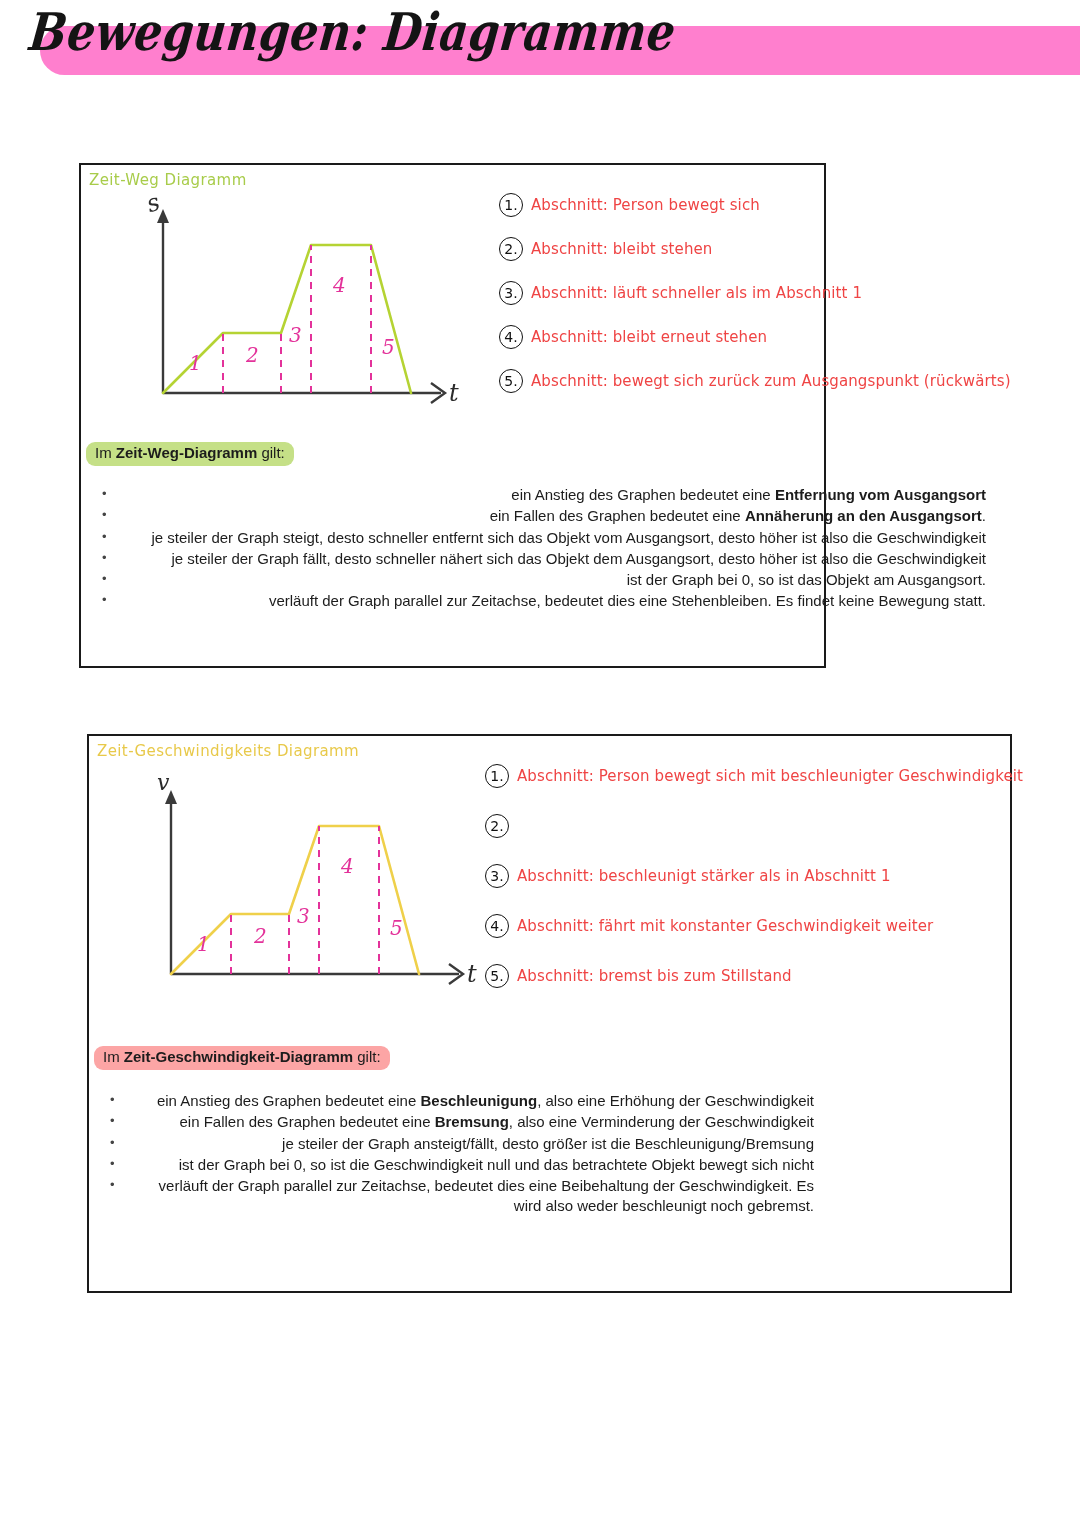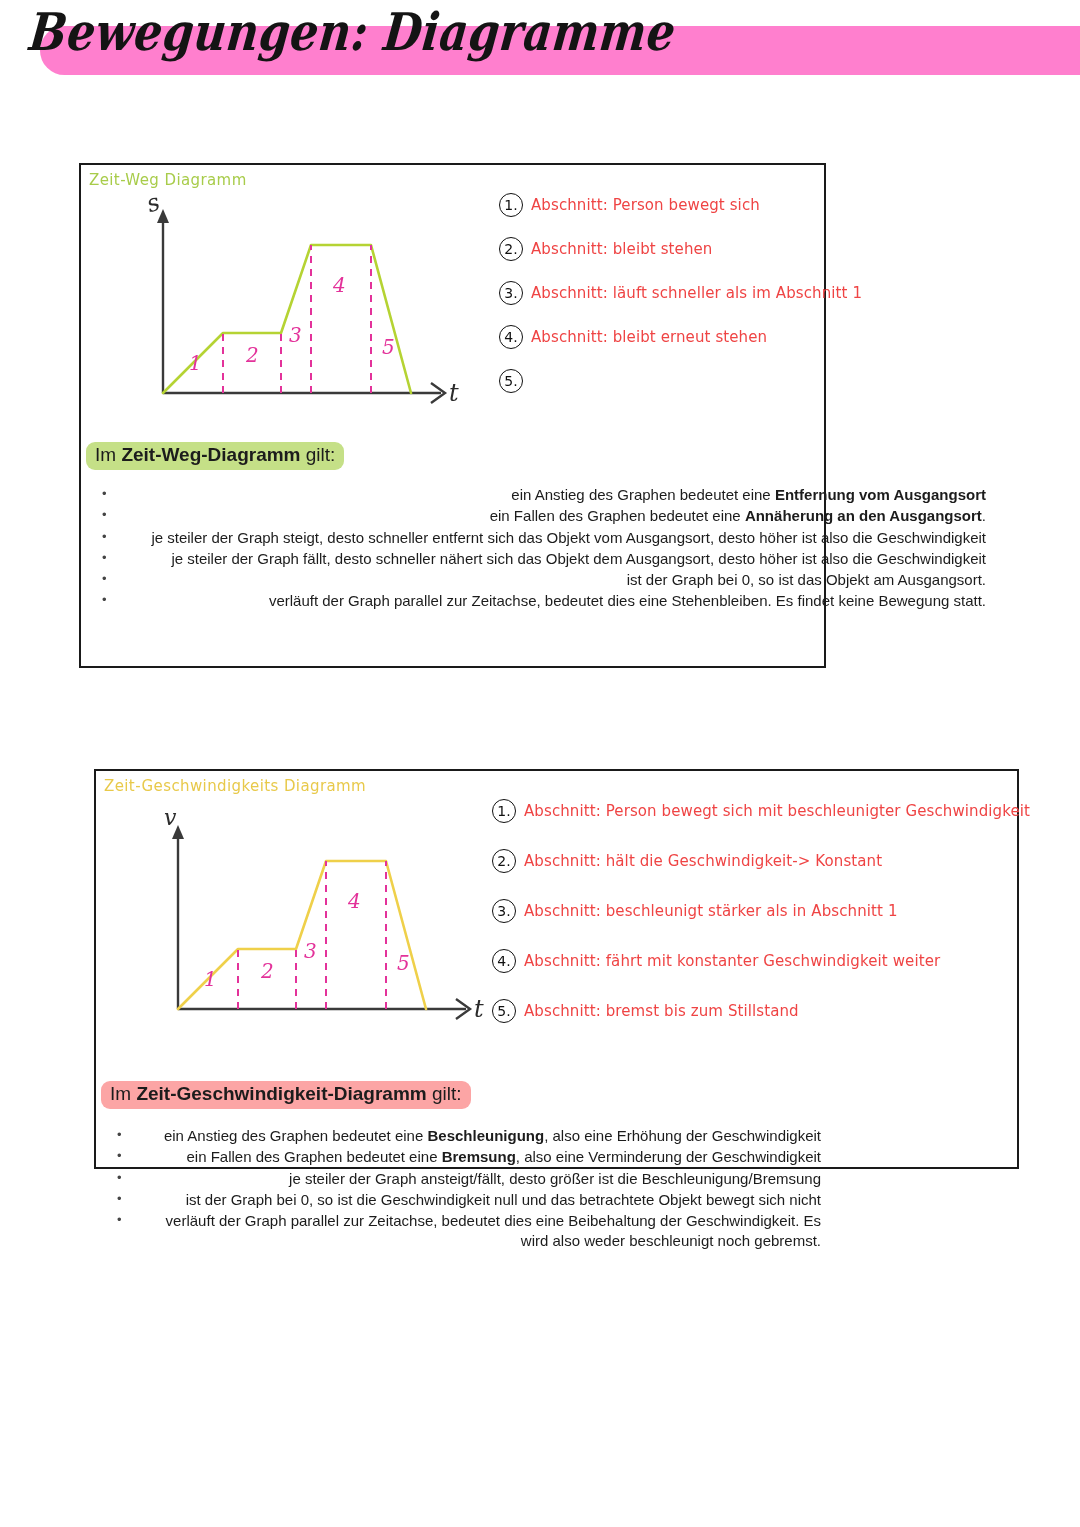--- a/index.html
+++ b/index.html
@@ -48,25 +48,24 @@
     box-sizing: border-box;
   }
   #box-weg {
     left: 79px;
     top: 139px;
     width: 747px;
     height: 505px;
     margin-top: 24px;
   }
   #box-geschw {
-    left: 94px;
+    left: 87px;
     top: 734px;
     width: 925px;
-    height: 400px;
-    margin-top: 35px;
+    height: 559px;
   }
 
   .diagram-title {
     position: absolute;
     left: 8px;
     top: 6px;
     font-family: "DejaVu Sans", sans-serif;
     font-size: 15px;
     letter-spacing: 0.4px;
     white-space: nowrap;
@@ -118,21 +117,21 @@
   }
   .annot-text {
     font-size: 15px;
     color: #ef4444;
     letter-spacing: 0.1px;
   }
 
   
   .gilt-head {
     position: absolute;
-    font-size: 19px;
+    font-size: 15px;
     color: #1c1c1c;
     padding: 3px 9px 4px 9px;
     border-radius: 9px;
     white-space: nowrap;
     line-height: 1.1;
   }
   .gilt-head.green-hl { background: #c5e087; }
   .gilt-head.yellow-hl { background: #fca5a5; }
   .gilt-head b { font-weight: bold; }
 
@@ -209,20 +208,21 @@
     <div class="annot-row" style="margin-bottom:20px;">
       <span class="annot-circle">3.</span>
       <span class="annot-text">Abschnitt: läuft schneller als im Abschnitt 1</span>
     </div>
     <div class="annot-row" style="margin-bottom:20px;">
       <span class="annot-circle">4.</span>
       <span class="annot-text">Abschnitt: bleibt erneut stehen</span>
     </div>
     <div class="annot-row">
       <span class="annot-circle">5.</span>
+      <span class="annot-text">Abschnitt: bewegt sich zurück zum Ausgangspunkt (rückwärts)</span>
     </div>
   </div>
 
   <div class="gilt-head green-hl" style="left:5px; top:277px;">
     <span>Im </span><b>Zeit-Weg-Diagramm</b><span> gilt:</span>
   </div>
 
   <div class="bullets" style="left:5px; top:320px; width:900px;">
     <div class="bullet-row">
       <span class="bullet-dot">•</span>
@@ -280,21 +280,20 @@
     <div class="axis-label" style="left:281px; top:150px; color:#e3329a; font-size:20px;">5</div>
   </div>
 
   <div class="annot-list" style="left:396px; top:28px;">
     <div class="annot-row" style="margin-bottom:26px;">
       <span class="annot-circle">1.</span>
       <span class="annot-text">Abschnitt: Person bewegt sich mit beschleunigter Geschwindigkeit</span>
     </div>
     <div class="annot-row" style="margin-bottom:26px;">
       <span class="annot-circle">2.</span>
-      <span class="annot-text">Abschnitt: hält die Geschwindigkeit-&gt; Konstant</span>
     </div>
     <div class="annot-row" style="margin-bottom:26px;">
       <span class="annot-circle">3.</span>
       <span class="annot-text">Abschnitt: beschleunigt stärker als in Abschnitt 1</span>
     </div>
     <div class="annot-row" style="margin-bottom:26px;">
       <span class="annot-circle">4.</span>
       <span class="annot-text">Abschnitt: fährt mit konstanter Geschwindigkeit weiter</span>
     </div>
     <div class="annot-row">

